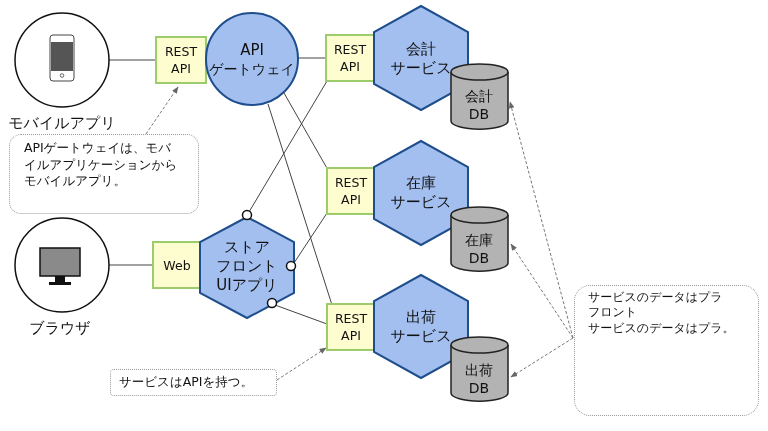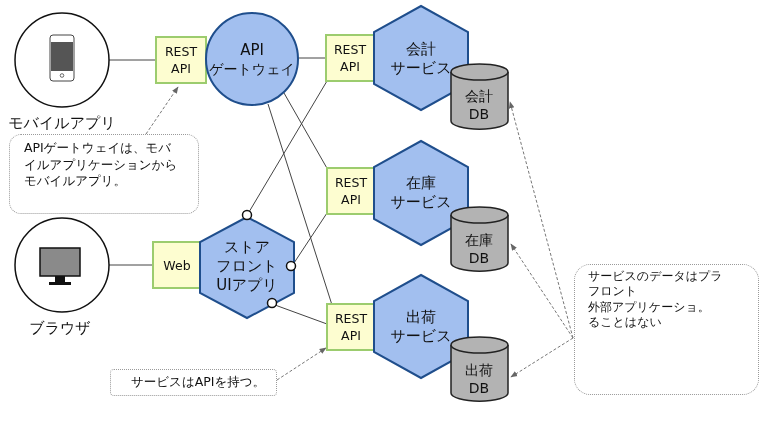--- a/index.html
+++ b/index.html
@@ -147,22 +147,21 @@
     </g>
   </g>
 </svg>
 
 <div class="note" style="left:9px; top:134px; width:190px; height:80px; padding:5px 0 0 14px; font-size:12.5px; line-height:16.5px;">
   <span class="line">APIゲートウェイは、モバ</span>
   <span class="line">イルアプリケーションから</span>
   <span class="line">モバイルアプリ。</span>
 </div>
 
-<div class="note" style="left:110px; top:369px; width:167px; height:27px; padding:4px 0 0 20px; border-radius:4px; font-size:12.5px;">
+<div class="note" style="left:110px; top:369px; width:167px; height:27px; padding:4px 0 0 8px; border-radius:4px; font-size:12.5px;">
   <span class="line">サービスはAPIを持つ。</span>
 </div>
 
-<div class="note" style="left:574px; top:264px; width:185px; height:131px; padding:4px 0 0 13px; font-size:12px; line-height:15.4px; border-radius:16px;">
+<div class="note" style="left:574px; top:285px; width:185px; height:131px; padding:4px 0 0 13px; font-size:12px; line-height:15.4px; border-radius:16px;">
   <span class="line">サービスのデータはプラ</span>
   <span class="line">フロント</span>
-  <span class="line">外部アプリケーショ。</span>
-  <span class="line">ることはない</span>
+  <span class="line">サービスのデータはプラ。</span>
 </div>
 
 </body></html>

